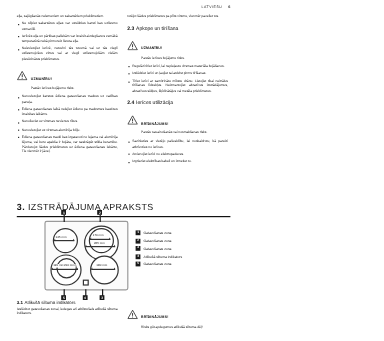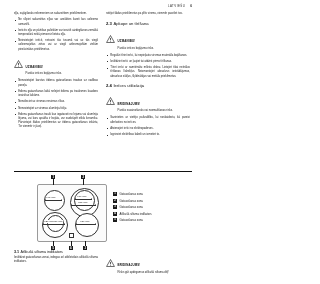--- a/index.html
+++ b/index.html
@@ -203,20 +203,24 @@
 
       <ul class="bl">
         <li>Sazinieties ar vietējo pašvaldību, lai noskaidrotu, kā pareizi atbrīvoties no ierīces.</li>
         <li>Atvienojiet ierīci no elektropadeves.</li>
         <li>Izgrieziet elektrības kabeli un izmetiet to.</li>
       </ul>
     </div>
   </div>
 
   <div class="bigsec">
+    <div class="t">
+      <span class="n">3.</span>
+      <span>IZSTRĀDĀJUMA APRAKSTS</span>
+    </div>
     <div class="rule"></div>
   </div>
 
   <div class="diagram">
     <div class="hob"></div>
 
     <div class="zone" style="left:7px;top:6px;width:19px;height:19px;"></div>
     <div class="dimline" style="left:8px;top:15.5px;width:17px;"></div>
     <div class="zlbl" style="left:9px;top:11.6px;">145 mm</div>
 

